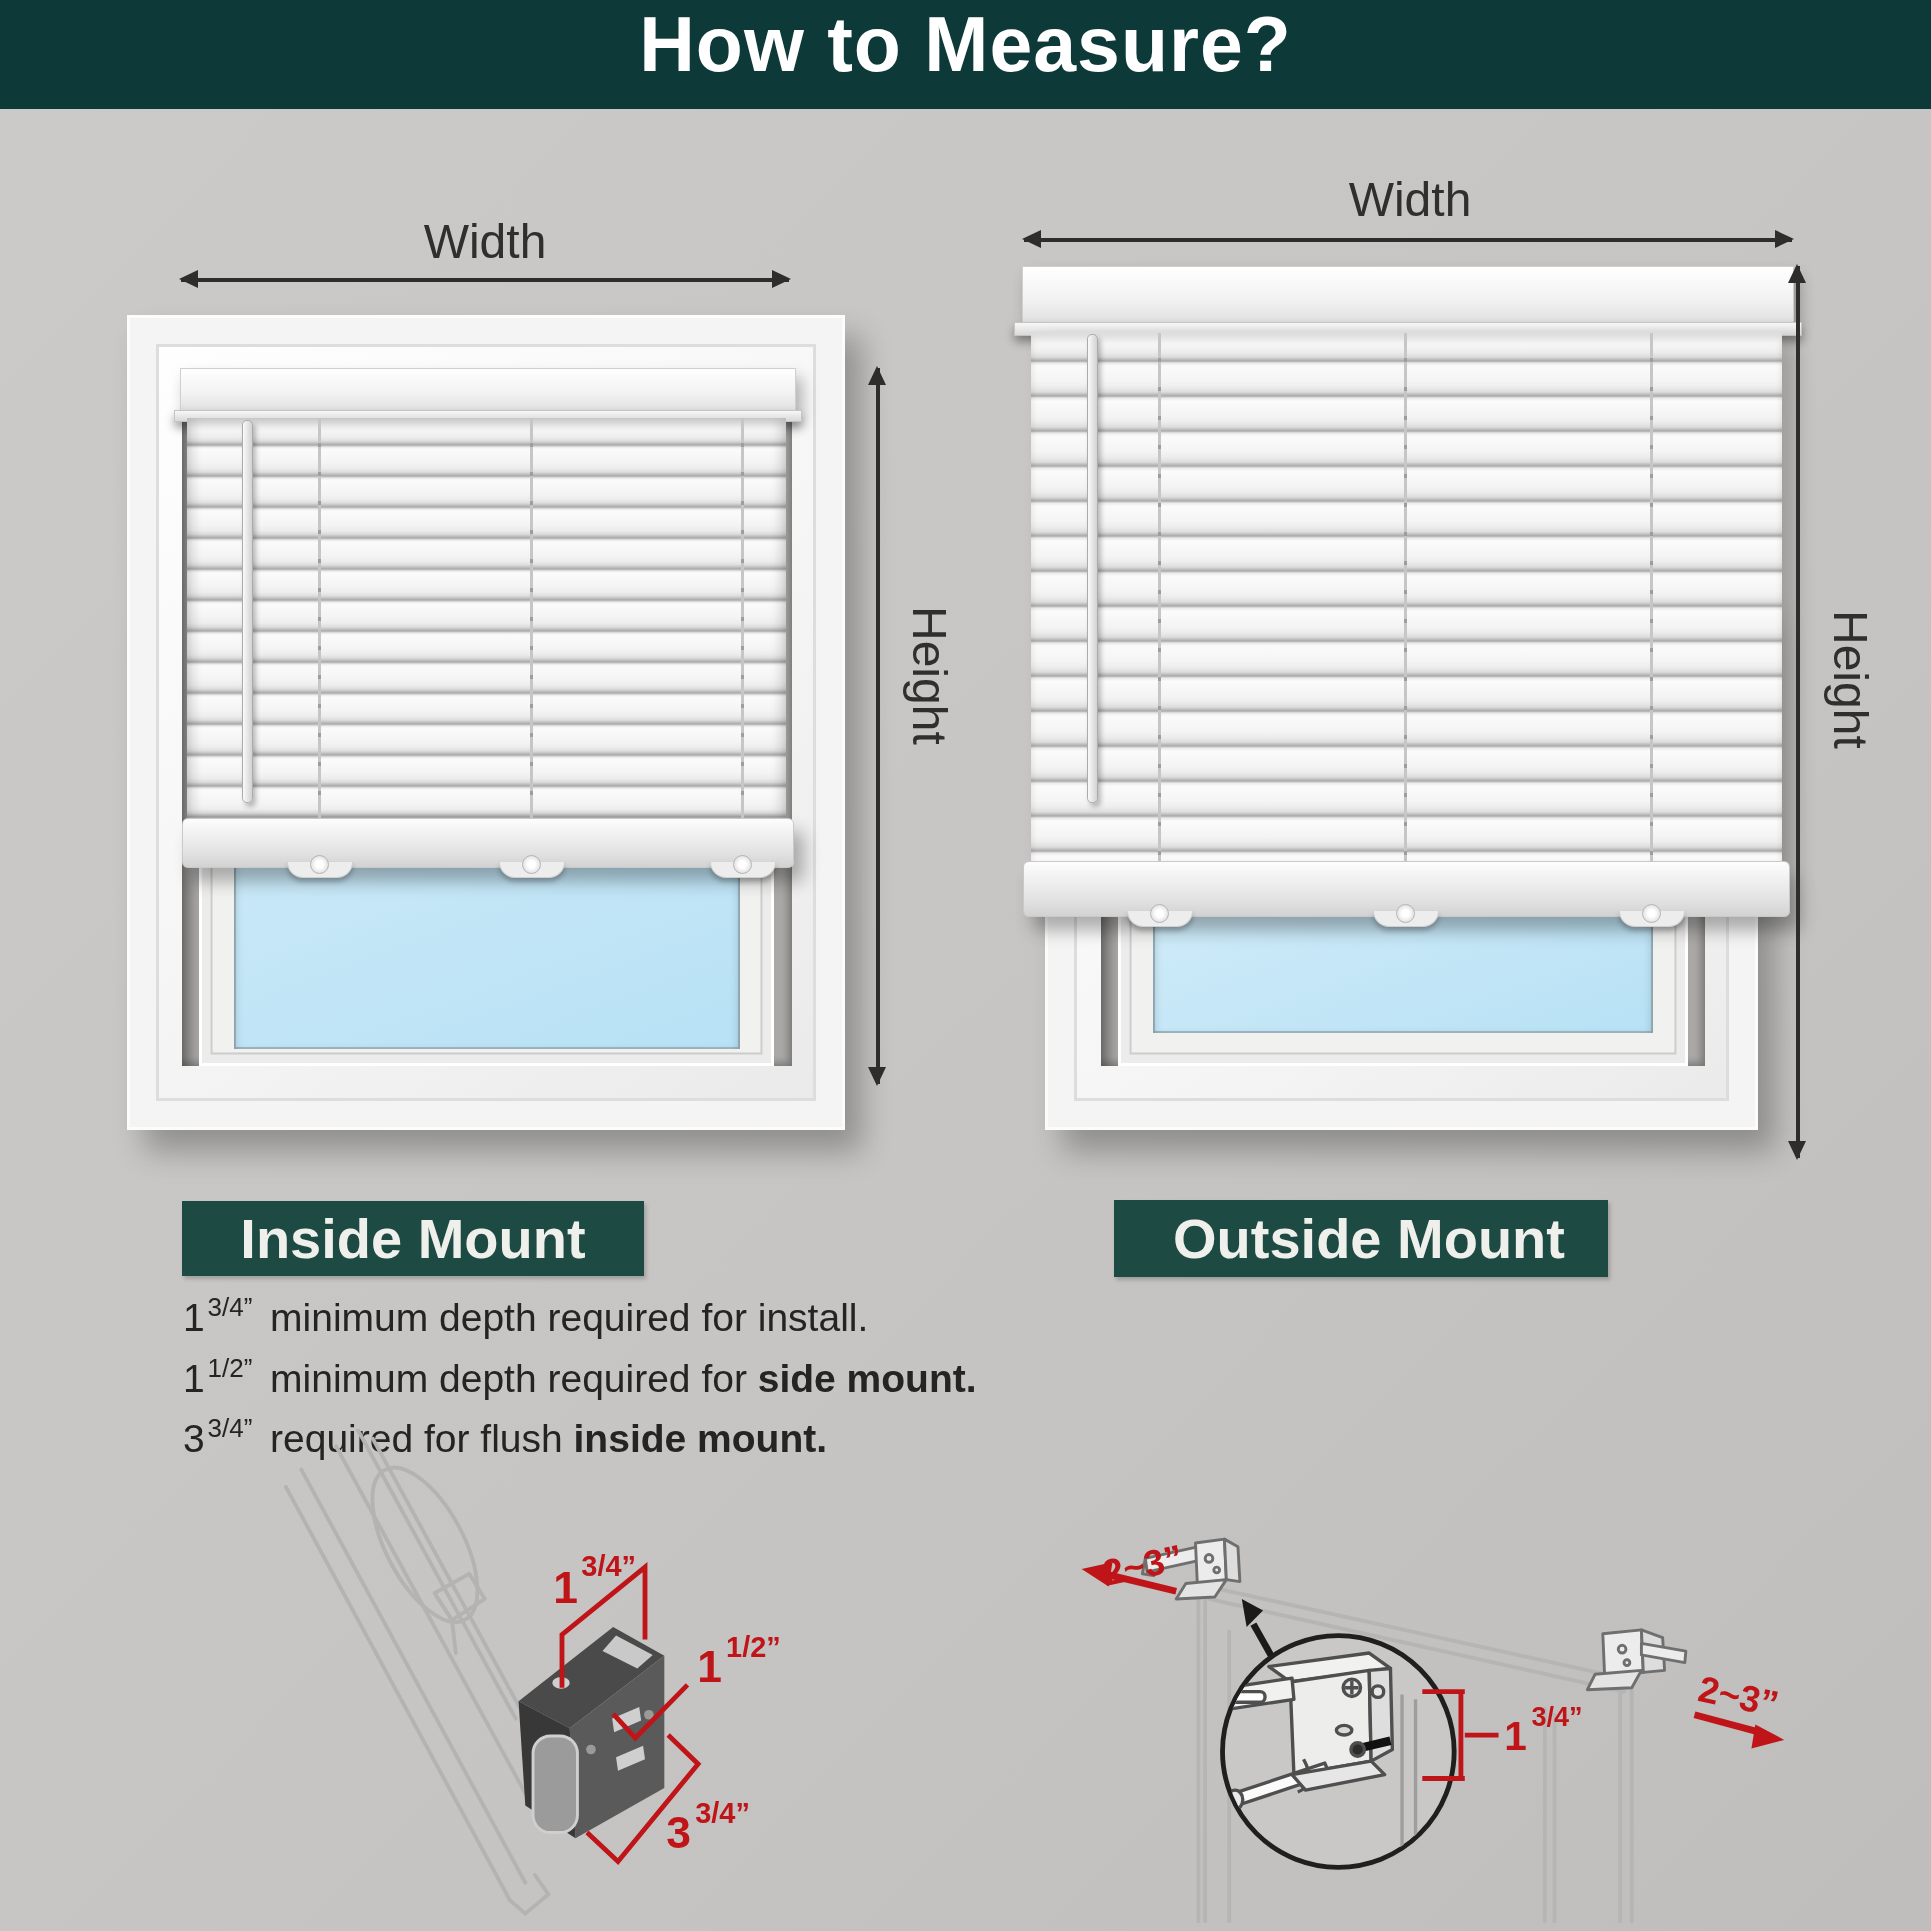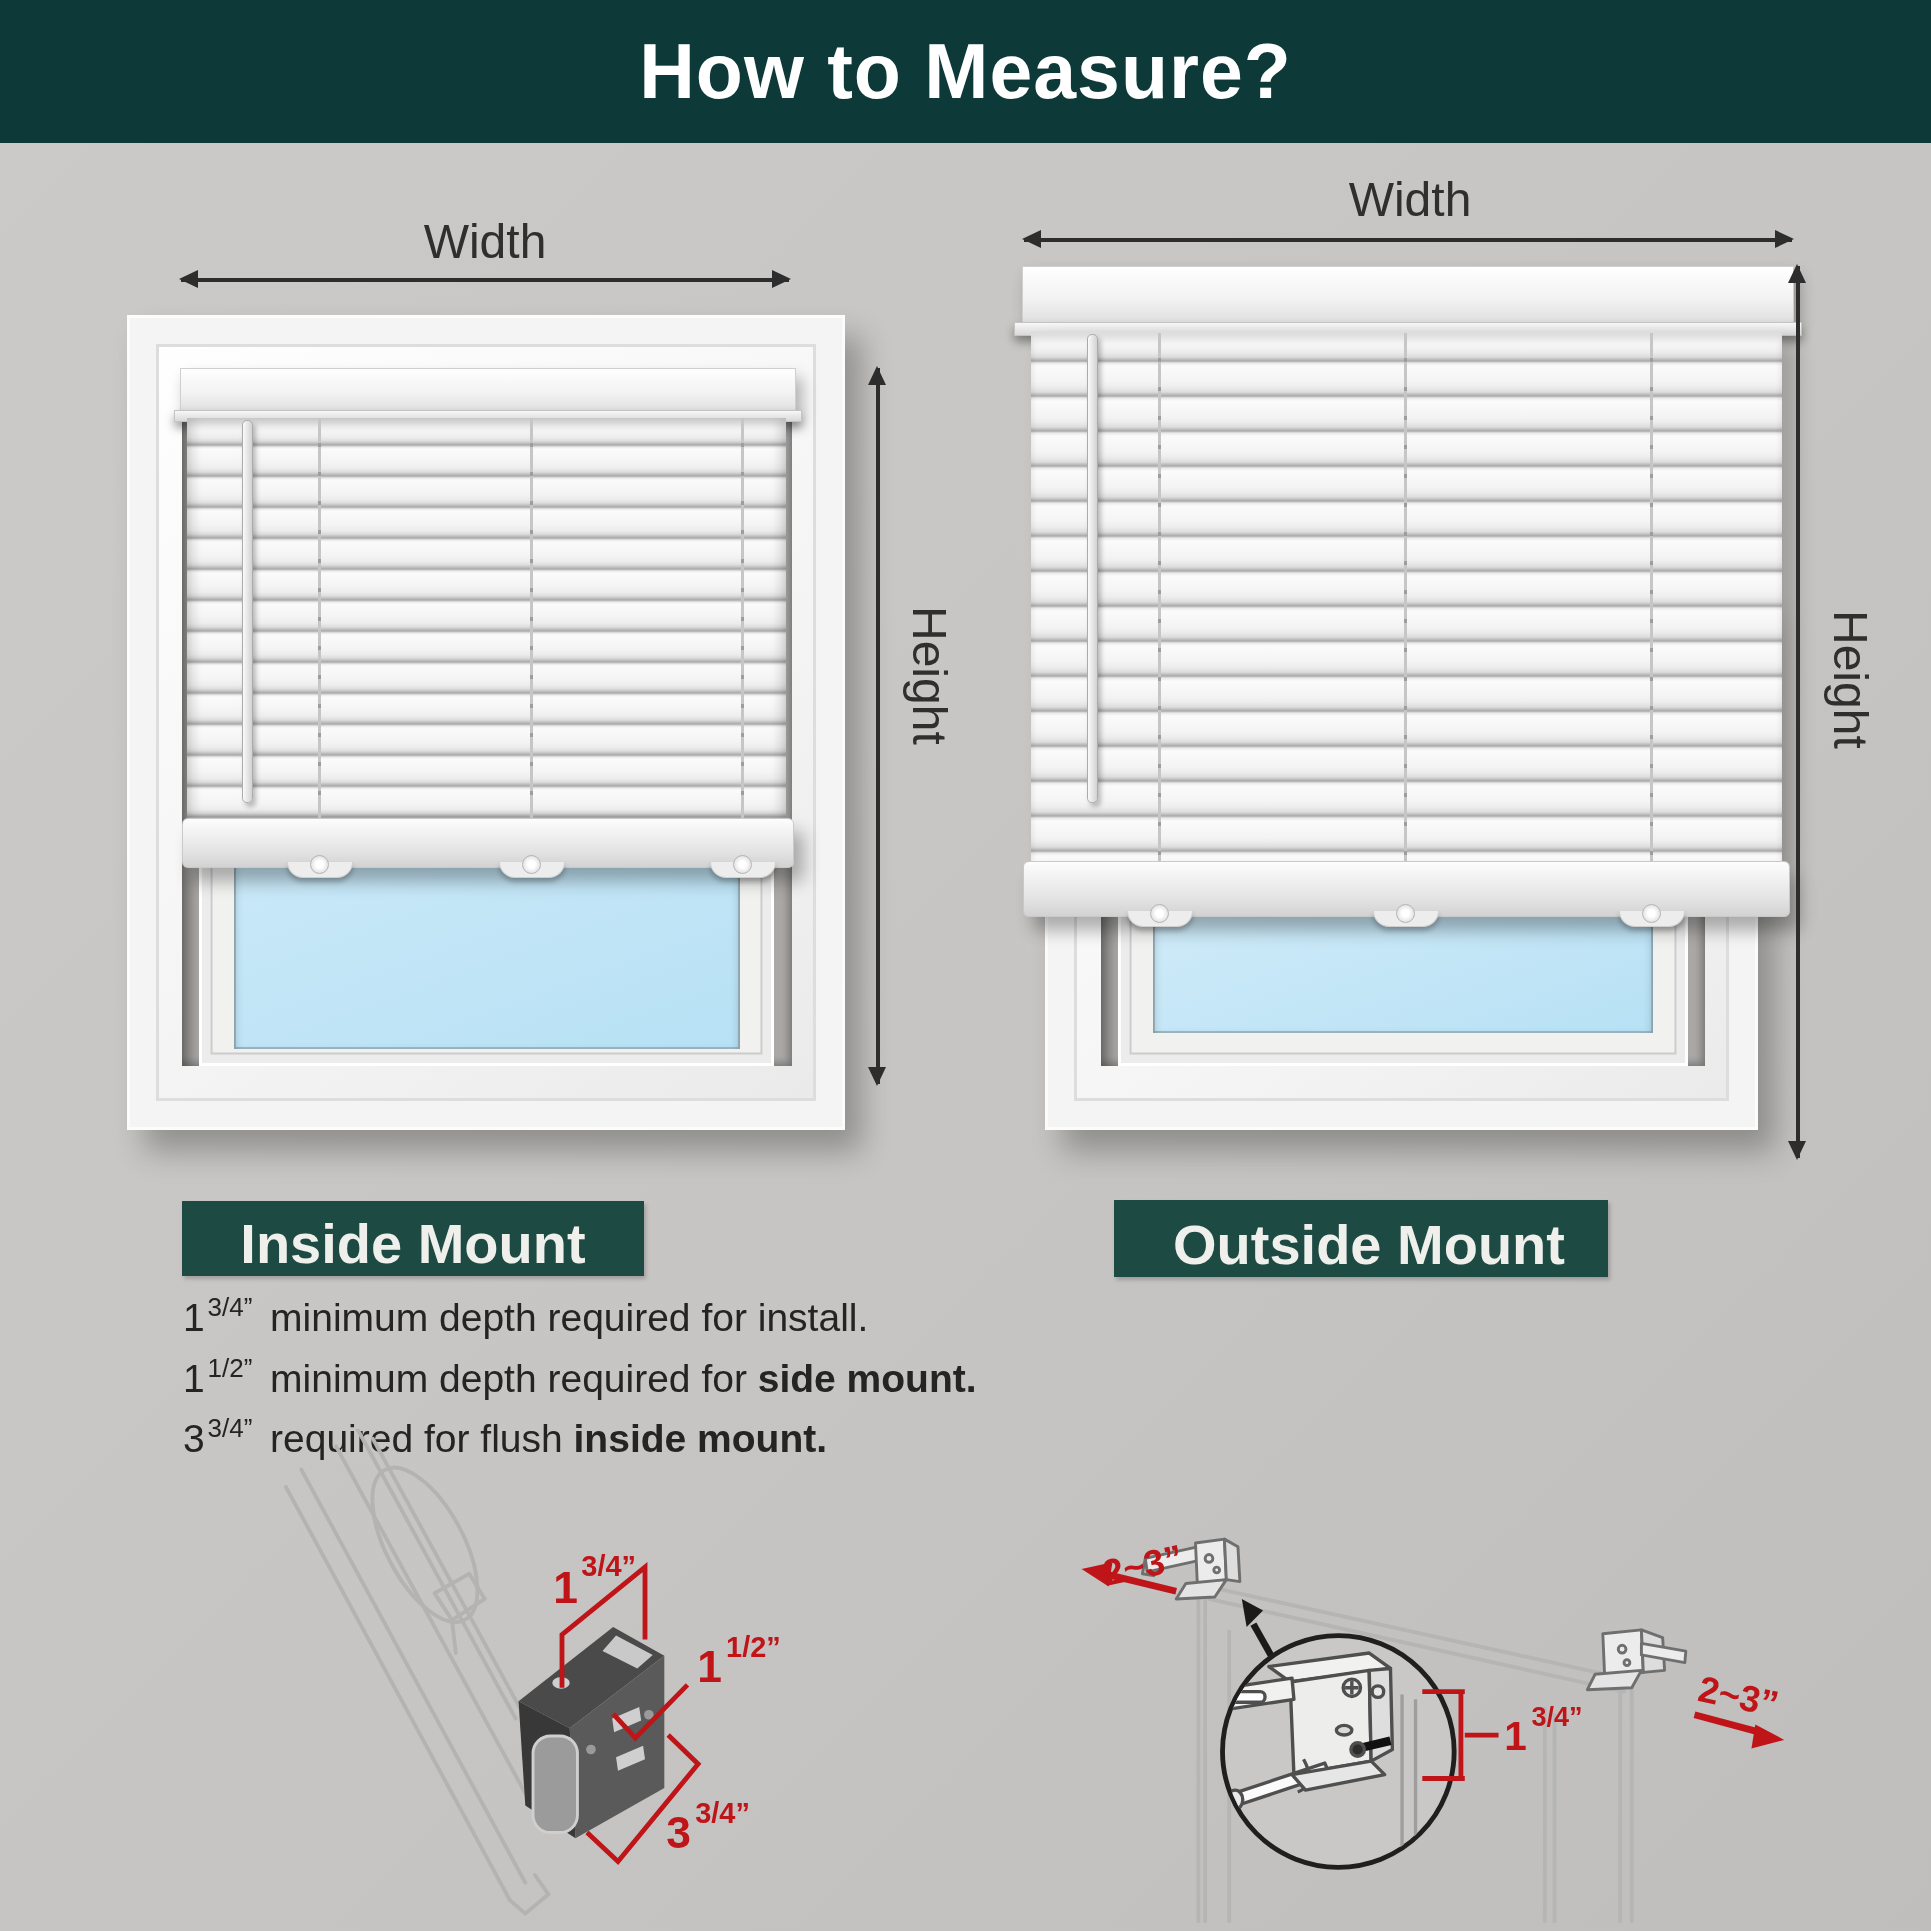--- a/index.html
+++ b/index.html
@@ -2,22 +2,22 @@
 <html><head>
 <meta charset="utf-8">
 <style>
   html,body{margin:0;padding:0;background:#9e9e9e;}
   .canvas{
     position:relative;width:1931px;height:1931px;overflow:hidden;
     background:linear-gradient(135deg,#cbcac8 0%,#c6c5c3 55%,#bfbebc 100%);
     font-family:"Liberation Sans",sans-serif;
   }
   
-  .header{position:absolute;left:0;top:0;width:1931px;height:143px;background:#0d3a38;
-          display:flex;align-items:center;justify-content:center;}
+  .header{position:absolute;left:0;top:0;width:1931px;height:109px;background:#0d3a38;
+          display:flex;align-items:flex-start;justify-content:center;}
   .header .title{color:#ffffff;font-size:77px;font-weight:bold;letter-spacing:1px;}
 
   
   .win-frame{position:absolute;background:linear-gradient(145deg,#ffffff 0%,#f4f4f4 60%,#e9e9e9 100%);
     box-shadow:17.4px 21px 29px rgba(0,0,0,0.28),
                inset 0 0 0 2.9px #fcfcfc,
                inset 0 0 0 29px #f4f4f4,
                inset 0 0 0 32px #dddddd,
                inset -7.7px -9.7px 13.5px rgba(0,0,0,0.08);}
   .win-frame.left {left:127px;top:315px;width:718px;height:815px;}
@@ -77,21 +77,21 @@
   .v-arrow::before{content:"";position:absolute;top:-1.9px;left:-7.7px;border:9.7px solid transparent;
                    border-bottom:19.3px solid #2d2d2d;border-top:none;}
   .v-arrow::after{content:"";position:absolute;bottom:-1.9px;left:-7.7px;border:9.7px solid transparent;
                   border-top:19.3px solid #2d2d2d;border-bottom:none;}
   .dim-label{position:absolute;color:#2f2f2f;font-size:48px;}
   .dim-label.horiz{width:290px;text-align:center;}
   .dim-label.vert{writing-mode:vertical-rl;}
 
   
   .section-label{position:absolute;background:#1e4a44;color:#efefec;font-weight:bold;font-size:56px;
-                 display:flex;align-items:flex-end;justify-content:center;box-shadow:1.9px 2.9px 3.9px rgba(0,0,0,0.2);}
+                 display:flex;align-items:center;justify-content:center;box-shadow:1.9px 2.9px 3.9px rgba(0,0,0,0.2);}
   .section-label.inside {left:182px;top:1201px;width:462px;height:75px;}
   .section-label.outside{left:1114px;top:1200px;width:478px;height:77px;padding-left:16px;}
   .specs{position:absolute;color:#242424;font-size:39px;line-height:50px;white-space:nowrap;}
   .specs.inside {left:183px;top:1282px;}
   .specs.outside{left:1114px;top:1282px;font-size:38px;}
   .sp-frac{font-size:26px;vertical-align:14.5px;margin:0 6.8px 0 2.9px;}
   .sp-bold{font-weight:bold;}
 
   svg text{font-family:"Liberation Sans",sans-serif;}
   .svg-diagram{position:absolute;}

